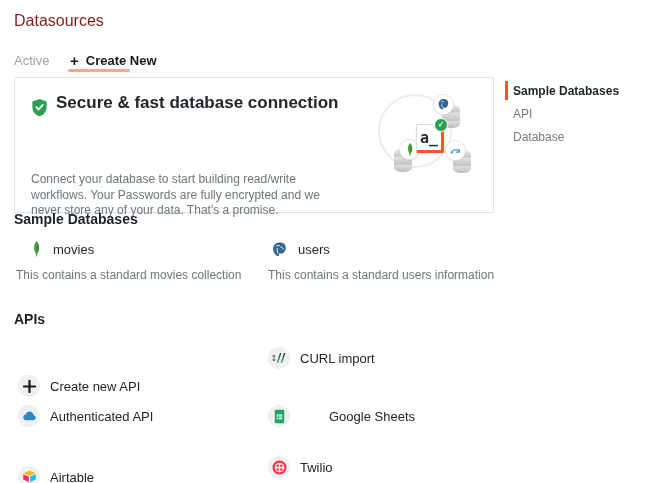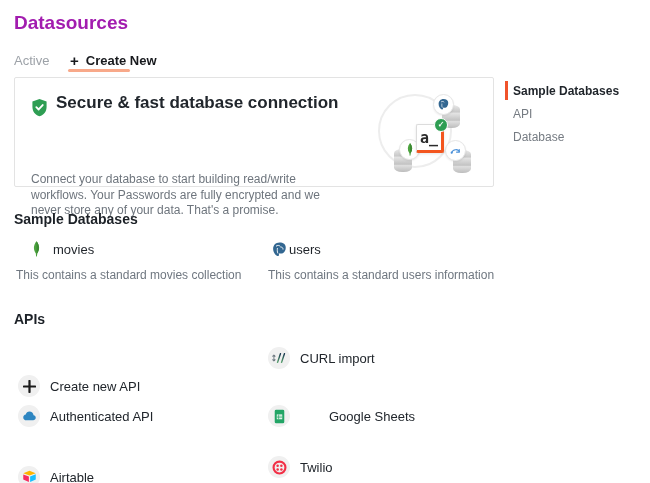--- a/index.html
+++ b/index.html
@@ -1,29 +1,29 @@
 <!DOCTYPE html>
 <html><head>
 <meta charset="utf-8">
 <style>
   * { margin:0; padding:0; box-sizing:border-box; }
   html,body { width:650px; height:483px; background:#ffffff; overflow:hidden;
               font-family:"Liberation Sans", sans-serif; }
   .abs { position:absolute; }
 
   
-  .page-title { left:14px; top:12px; font-size:19px; font-weight:700; color:#a21caf; }
+  .page-title { left:14px; top:12px; font-size:16px; font-weight:400; color:#7f1d1d; }
   .tab { font-size:13px; cursor:pointer; }
   .tab-inactive { left:14px; top:53px; color:#9da2a8; }
   .tab-active { left:70px; top:52px; color:#17191d; font-weight:600; display:flex; align-items:center; gap:7px; }
   .tab-plus { font-size:15px; font-weight:700; color:#17191d; }
   .tab-underline { left:68px; top:69px; width:62px; height:3px; background:#f8a98a; border-radius:2px; }
 
   
-  .banner { left:14px; top:77px; width:480px; height:110px; background:#fff;
+  .banner { left:14px; top:77px; width:480px; height:136px; background:#fff;
             border:1px solid #e3e3e3; border-radius:2px; }
   .banner-shield { left:16px; top:20px; width:17px; height:19px; }
   .banner-heading { left:41px; top:15px; font-size:17px; font-weight:700; color:#21262c; }
   .banner-desc { left:16px; top:47px; width:315px; font-size:12px; line-height:15.5px; color:#6e757d;margin-top:47px; }
 
   
   .illus-circle { left:363px; top:16px; width:74px; height:74px; border:2px solid #ededed; border-radius:50%; }
   .cyl { width:18px; height:23px; border-radius:45%/18%;
          background:linear-gradient(180deg,#e9e9e9 0%,#c9c9c9 30%,#e3e3e3 36%,#c3c3c3 66%,#dedede 72%,#bdbdbd 100%); }
   .cyl-top { left:427px; top:27px; }
@@ -53,21 +53,21 @@
   
   .section-title { font-size:14px; font-weight:600; color:#1c2127; }
   .sec-sample { left:14px; top:211px; }
   .sec-apis { left:14px; top:311px; }
 
   .db-card { cursor:pointer; }
   .db-card-0 { left:16px; top:239px; }
   .db-card-1 { left:268px; top:239px; }
   .db-title { display:flex; align-items:center; height:20px; }
   .db-card-0 .db-title { padding-left:15px; gap:11px; }
-  .db-card-1 .db-title { padding-left:3px; gap:1px; }
+  .db-card-1 .db-title { padding-left:3px; gap:10px; }
   .db-name { font-size:13px; font-weight:500; color:#1f242a; }
   .db-desc { margin-top:9px; font-size:12px; color:#6f7780; }
 
   .api-item { display:flex; align-items:center; gap:10px; cursor:pointer; }
   .api-r0c0 { left:18px;  top:347px;margin-top:28px; } .api-r0c1 { left:268px; top:347px; }
   .api-r1c0 { left:18px;  top:405px; } .api-r1c1 { left:268px; top:405px;gap:39px; }
   .api-r2c0 { left:18px;  top:466px; } .api-r2c1 { left:268px; top:456px; }
   .api-circle { width:22px; height:22px; border-radius:50%; background:#f0f0f0;
                 display:flex; align-items:center; justify-content:center; flex:0 0 auto; }
   .api-label { font-size:13px; color:#21262c; }

